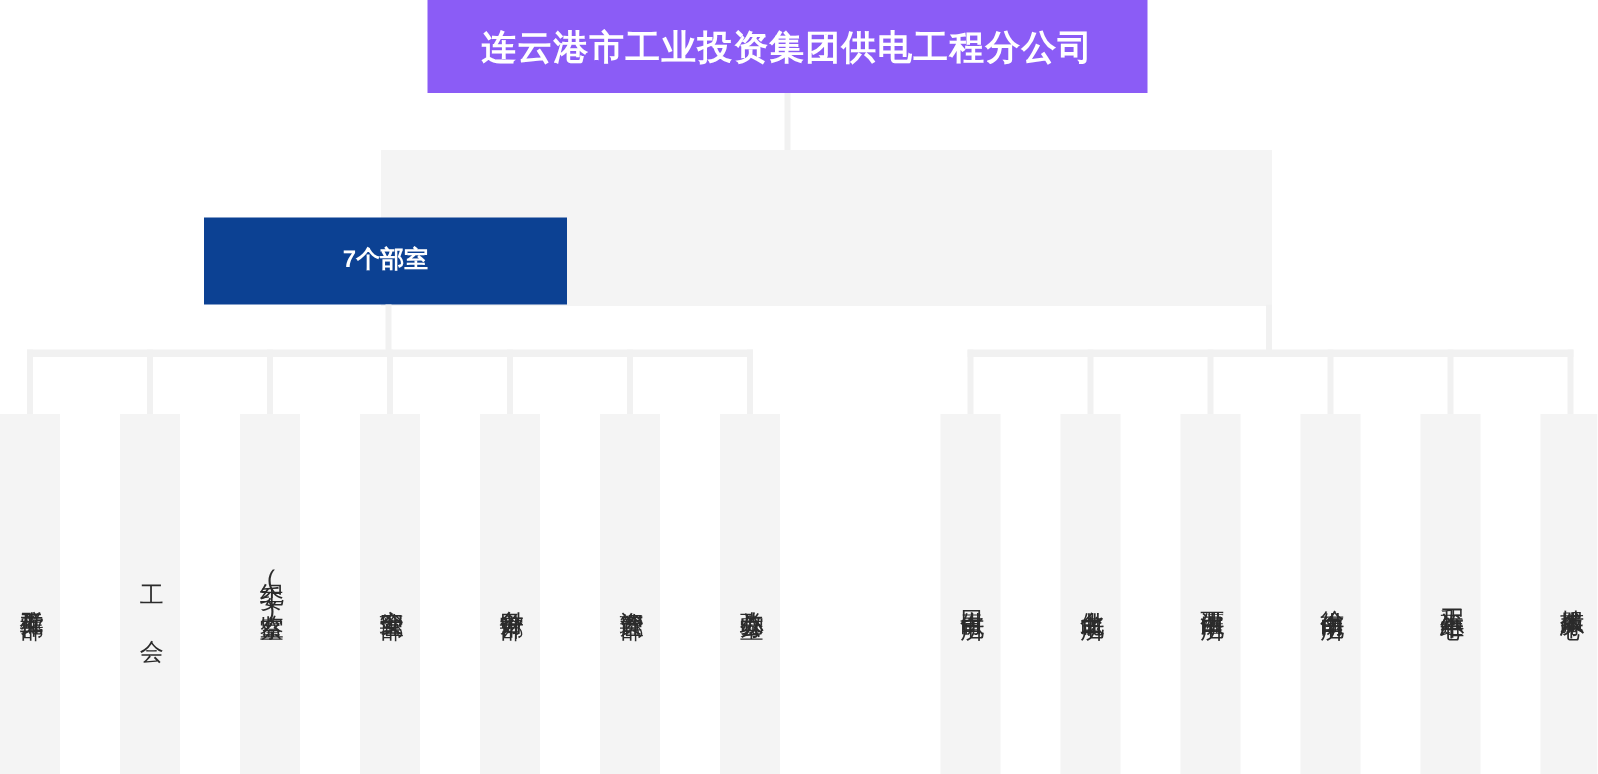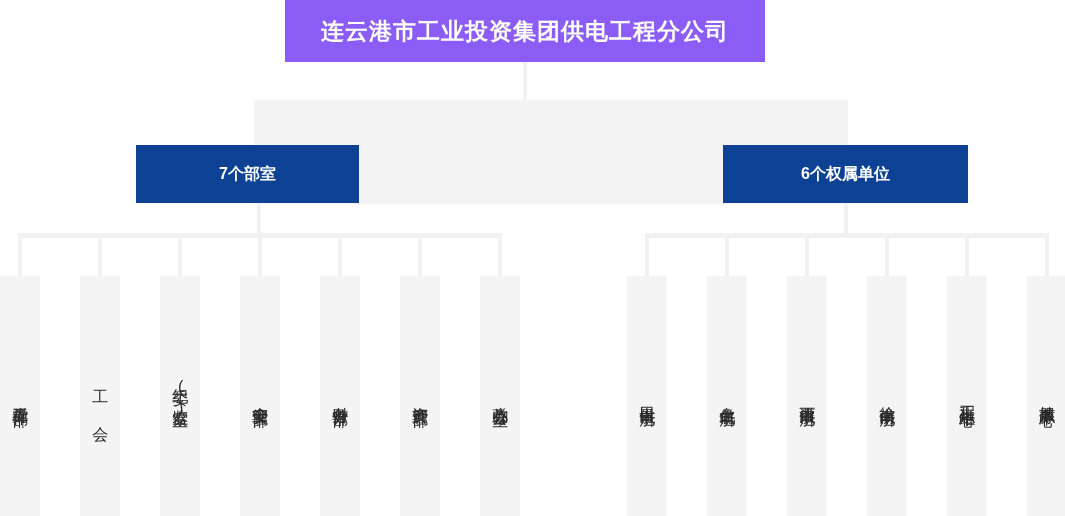--- a/index.html
+++ b/index.html
@@ -70,21 +70,21 @@
     justify-content: center;
     box-sizing: border-box;
   }
   .l2-box .l2-label {
     color: #ffffff;
     font-size: 16px;
     font-weight: bold;
     line-height: 1;
     white-space: nowrap;
   }
-  #l2-depts  { left: 136px; width: 223px; }
+  #l2-depts  { left: 136px; width: 242px; }
   #l2-units  { left: 723px; width: 245px; }
 
   
   .l2-stem {
     position: absolute;
     width: 4px;
     height: 33px;
     top: 203px;
     background: #f1f1f1;
   }
@@ -135,23 +135,20 @@
     <span class="root-label">连云港市工业投资集团供电工程分公司</span>
   </div>
 
   <div class="l1-stem"></div>
   <div class="l1-block"></div>
 
   <div class="l2-box" id="l2-depts">
     <span class="l2-label">7个部室</span>
   </div>
 
-  <div class="l2-box" id="l2-units">
-    <span class="l2-label">6个权属单位</span>
-  </div>
 
   <div class="l2-stem" style="left:257px;"></div>
   <div class="hbar" style="left:18px; width:484px;"></div>
 
   <div class="drop" style="left:18px;"></div>
   <div class="drop" style="left:98px;"></div>
   <div class="drop" style="left:178px;"></div>
   <div class="drop" style="left:258px;"></div>
   <div class="drop" style="left:338px;"></div>
   <div class="drop" style="left:418px;"></div>

